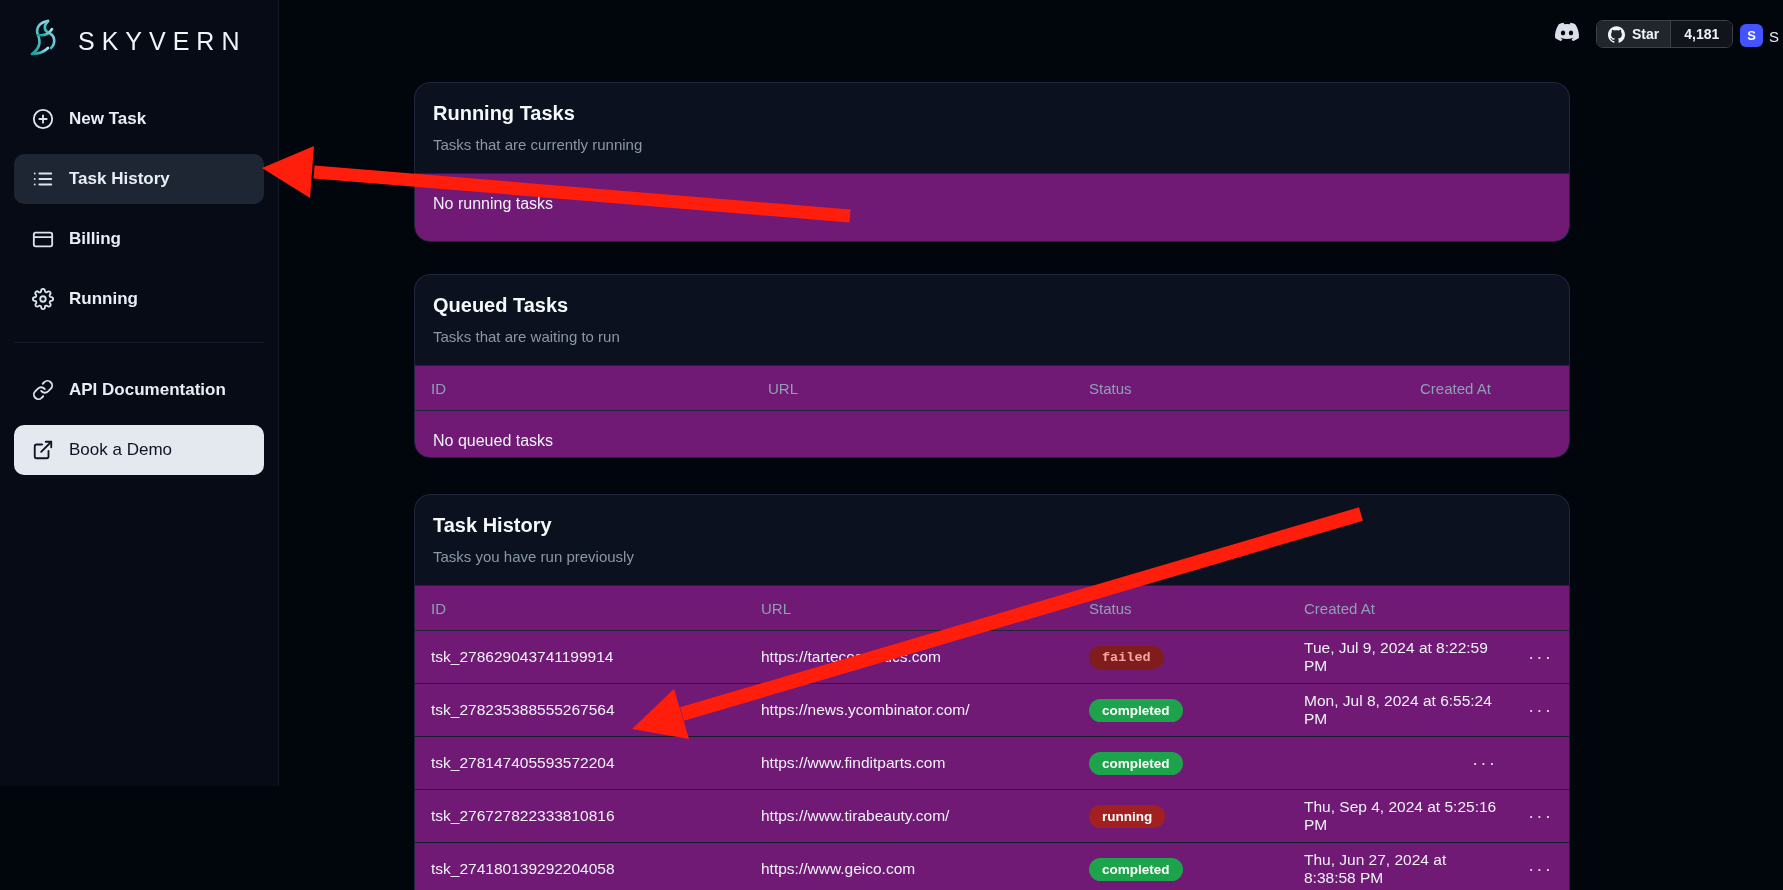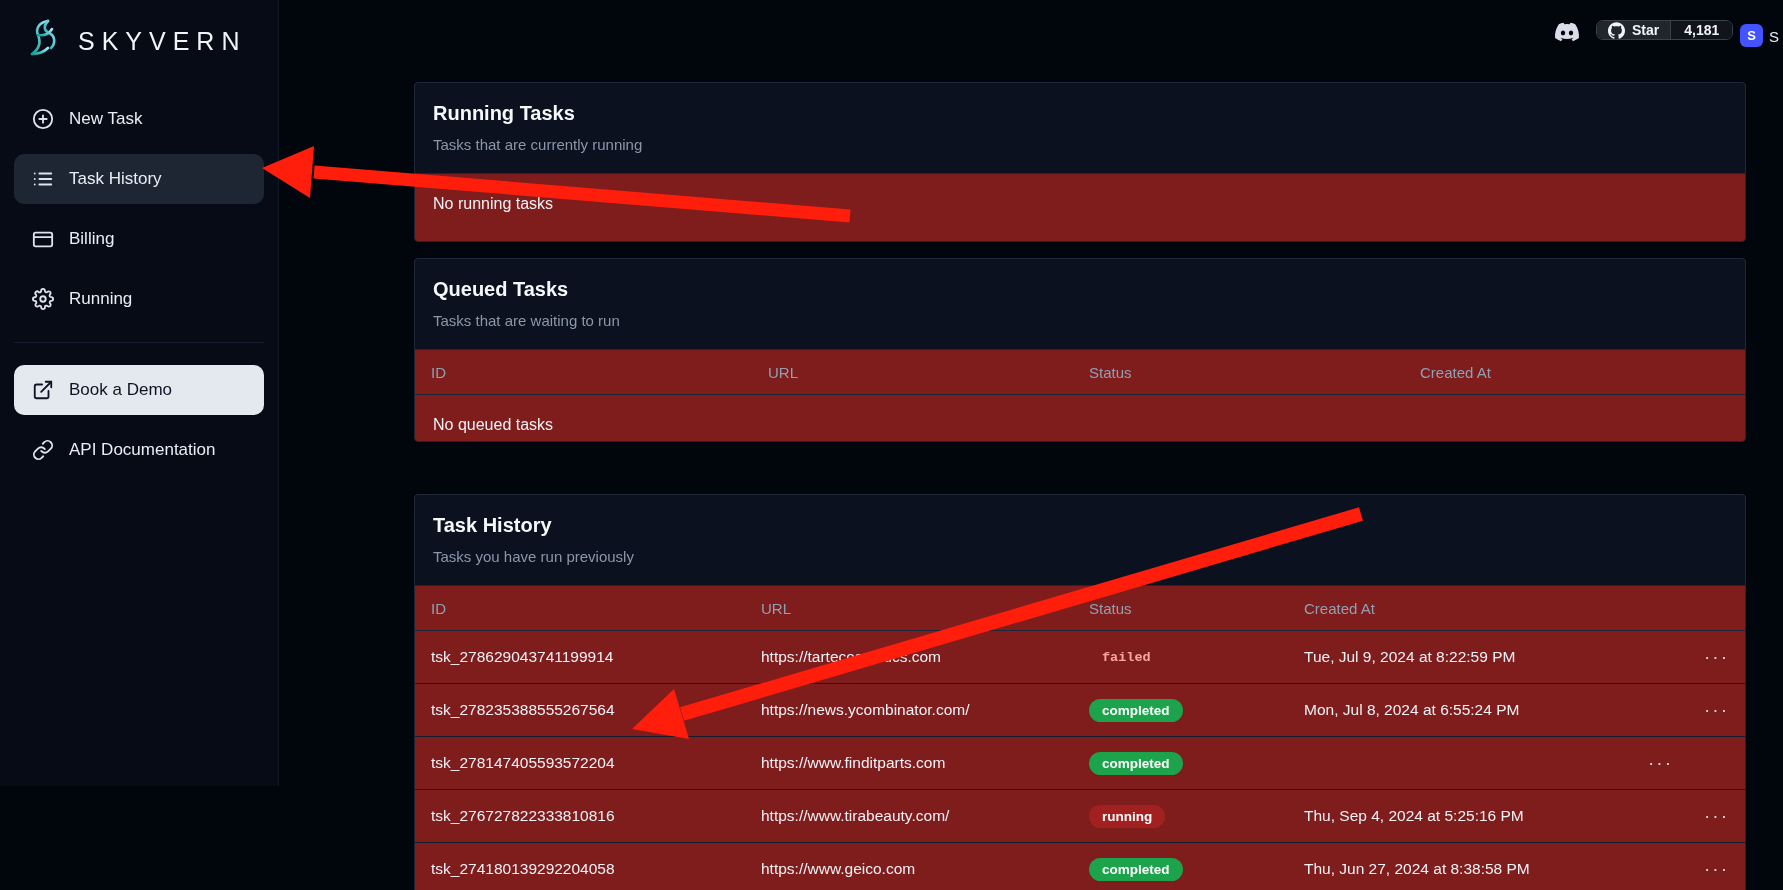--- a/index.html
+++ b/index.html
@@ -14,52 +14,52 @@
   
   .sidebar {
     position:absolute; left:0; top:0; width:279px; height:786px;
     background:#060b15; border-right:1px solid #121a29;
   }
   .logo-row { display:flex; align-items:center; gap:10px; padding:16px 16px 14px 22px; }
   .logo-text { font-size:25px; letter-spacing:7px; font-weight:400; color:#f1f5fa; }
   .nav { display:flex; flex-direction:column; gap:10px; padding:14px 14px 0 14px; }
   .nav-item {
     display:flex; align-items:center; gap:15px; height:50px; padding:0 18px;
-    border-radius:10px; font-size:17px; color:#e9eef5; cursor:pointer;
+    border-radius:10px; font-size:17px; color:#e9eef5; cursor:pointer;font-weight:bold;
   }
   .nav-item .nicon { display:flex; width:22px; height:22px; color:#dde4ee; }
   .nav-item.active { background:#1e2634; }
   .nav-item.demo { background:#e4e8ef; color:#0d1524; font-weight:500; }
   .nav-item.demo .nicon { color:#0d1524; }
   .nav-divider { height:1px; background:#141d2e; margin:18px 14px 8px 14px; }
 
   
   .discord { position:absolute; left:1552px; top:20px; width:30px; height:28px; color:#d9dfe8; cursor:pointer; }
   .gh-star {
-    position:absolute; left:1596px; top:20px; height:20px; display:flex; align-items:stretch;
+    position:absolute; left:1596px; top:20px; height:28px; display:flex; align-items:stretch;
     border:1px solid #3a414b; border-radius:7px; overflow:hidden; cursor:pointer;
     font-size:14px; font-weight:700; color:#f0f3f7;
   }
   .gh-left { display:flex; align-items:center; gap:7px; padding:0 11px; background:#21262d; }
   .gh-left svg { width:17px; height:17px; fill:#f0f3f7; }
   .gh-count { display:flex; align-items:center; padding:0 13px; background:#11151b; border-left:1px solid #3a414b; }
   .avatar {
     position:absolute; left:1740px; top:24px; width:23px; height:23px; border-radius:6px;
     background:#4353ff; color:#fff; font-size:13px; font-weight:700;
     display:flex; align-items:center; justify-content:center; cursor:pointer;
   }
   .user-text { position:absolute; left:1769px; top:28px; font-size:15px; color:#e9eef5; }
 
   
   .card {
-    position:absolute; left:414px; width:1332px;
-    border:1px solid #1d2737; border-radius:4px; background:#7f1d1d; overflow:hidden;
+    position:absolute; left:414px; width:1156px;
+    border:1px solid #1d2737; border-radius:16px; background:#701a75; overflow:hidden;
   }
   .card-running { top:82px;  height:160px; }
-  .card-queued  { top:258px; height:184px; }
+  .card-queued  { top:274px; height:184px; }
   .card-history { top:494px; height:600px; }
   .card-header { background:#0b111e; padding:19px 18px 20px 18px; border-bottom:1px solid #1d2737; }
   .card-title { font-size:20px; font-weight:700; color:#f6f9fc; }
   .card-sub { font-size:15px; color:#8b97a9; margin-top:11px; }
   .empty-row { padding:21px 18px; font-size:16px; color:#eef2f7; }
 
   .tbl-head {
     display:grid; align-items:center; padding:0 16px; height:45px;
     color:#8fa0b5; font-size:15px; border-bottom:1px solid #1d2737;
   }
@@ -149,38 +149,38 @@
             <path d="M19.4 15a1.65 1.65 0 0 0 .33 1.82l.06.06a2 2 0 1 1-2.83 2.83l-.06-.06a1.65 1.65 0 0 0-1.82-.33 1.65 1.65 0 0 0-1 1.51V21a2 2 0 1 1-4 0v-.09A1.65 1.65 0 0 0 9 19.4a1.65 1.65 0 0 0-1.82.33l-.06.06a2 2 0 1 1-2.83-2.83l.06-.06a1.65 1.65 0 0 0 .33-1.82 1.65 1.65 0 0 0-1.51-1H3a2 2 0 1 1 0-4h.09A1.65 1.65 0 0 0 4.6 9a1.65 1.65 0 0 0-.33-1.82l-.06-.06a2 2 0 1 1 2.83-2.83l.06.06a1.65 1.65 0 0 0 1.82.33H9a1.65 1.65 0 0 0 1-1.51V3a2 2 0 1 1 4 0v.09a1.65 1.65 0 0 0 1 1.51 1.65 1.65 0 0 0 1.82-.33l.06-.06a2 2 0 1 1 2.83 2.83l-.06.06a1.65 1.65 0 0 0-.33 1.82V9a1.65 1.65 0 0 0 1.51 1H21a2 2 0 1 1 0 4h-.09a1.65 1.65 0 0 0-1.51 1z"></path>
           </svg>
       </span>
       <span>Running</span>
     </div>
   </nav>
 
   <div class="nav-divider"></div>
 
   <nav class="nav">
+    <div class="nav-item">
+      <span class="nicon">
+        <svg class="stroke-ic" viewBox="0 0 24 24" width="22" height="22">
+            <path d="M10 13a5 5 0 0 0 7.54.54l3-3a5 5 0 0 0-7.07-7.07l-1.72 1.71"></path>
+            <path d="M14 11a5 5 0 0 0-7.54-.54l-3 3a5 5 0 0 0 7.07 7.07l1.71-1.71"></path>
+          </svg>
+      </span>
+      <span>API Documentation</span>
+    </div>
     <div class="nav-item demo">
       <span class="nicon">
         <svg class="stroke-ic" viewBox="0 0 24 24" width="22" height="22">
             <path d="M18 13v6a2 2 0 0 1-2 2H5a2 2 0 0 1-2-2V8a2 2 0 0 1 2-2h6"></path>
             <polyline points="15 3 21 3 21 9"></polyline>
             <line x1="10" y1="14" x2="21" y2="3"></line>
           </svg>
       </span>
       <span>Book a Demo</span>
-    </div>
-    <div class="nav-item">
-      <span class="nicon">
-        <svg class="stroke-ic" viewBox="0 0 24 24" width="22" height="22">
-            <path d="M10 13a5 5 0 0 0 7.54.54l3-3a5 5 0 0 0-7.07-7.07l-1.72 1.71"></path>
-            <path d="M14 11a5 5 0 0 0-7.54-.54l-3 3a5 5 0 0 0 7.07 7.07l1.71-1.71"></path>
-          </svg>
-      </span>
-      <span>API Documentation</span>
     </div>
   </nav>
 </aside>
 
 <span class="discord">
   <svg viewBox="0 0 24 24" width="30" height="24" fill="currentColor">
       <path d="M20.317 4.369a19.791 19.791 0 0 0-4.885-1.515.074.074 0 0 0-.079.037c-.21.375-.444.864-.608 1.25a18.27 18.27 0 0 0-5.487 0 12.64 12.64 0 0 0-.617-1.25.077.077 0 0 0-.079-.037 19.736 19.736 0 0 0-4.885 1.515.07.07 0 0 0-.032.027C.533 9.046-.32 13.58.099 18.057a.082.082 0 0 0 .031.057 19.9 19.9 0 0 0 5.993 3.03.078.078 0 0 0 .084-.028c.462-.63.874-1.295 1.226-1.994a.076.076 0 0 0-.041-.106 13.107 13.107 0 0 1-1.872-.892.077.077 0 0 1-.008-.128c.126-.094.252-.192.372-.291a.074.074 0 0 1 .077-.01c3.928 1.793 8.18 1.793 12.061 0a.074.074 0 0 1 .078.01c.12.099.246.198.373.292a.077.077 0 0 1-.006.127 12.299 12.299 0 0 1-1.873.891.077.077 0 0 0-.041.107c.36.698.772 1.363 1.225 1.993a.076.076 0 0 0 .084.028 19.839 19.839 0 0 0 6.002-3.03.077.077 0 0 0 .032-.054c.5-5.177-.838-9.674-3.549-13.66a.061.061 0 0 0-.031-.03zM8.02 15.33c-1.183 0-2.157-1.085-2.157-2.419 0-1.333.956-2.419 2.157-2.419 1.21 0 2.176 1.096 2.157 2.42 0 1.333-.956 2.418-2.157 2.418zm7.975 0c-1.183 0-2.157-1.085-2.157-2.419 0-1.333.955-2.419 2.157-2.419 1.21 0 2.176 1.096 2.157 2.42 0 1.333-.946 2.418-2.157 2.418z"></path>
     </svg>
 </span>
 

